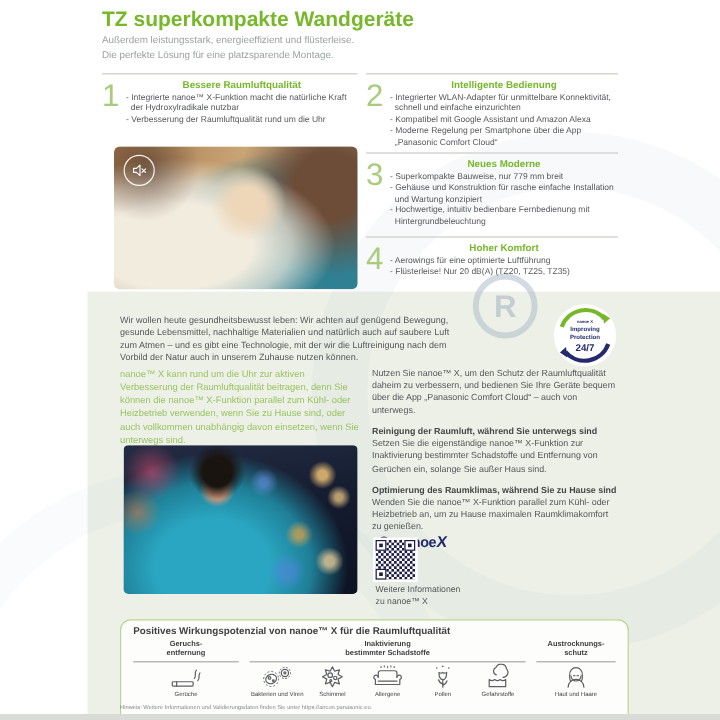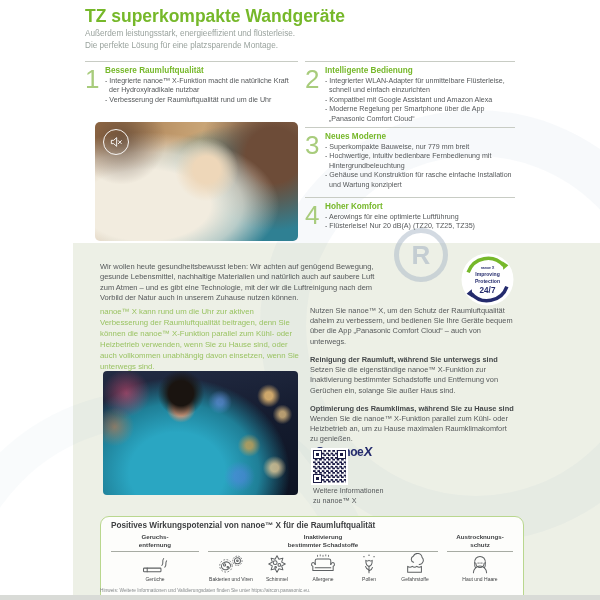--- a/index.html
+++ b/index.html
@@ -22,21 +22,21 @@
   .title { position:absolute; left:85px; top:6px; font-size:17.5px; font-weight:bold; color:#76b82a; z-index:2; }
   .subtitle { position:absolute; left:85px; top:28px; font-size:8.2px; color:#9aa39e; line-height:1.45; z-index:2; }
   
   .feature { position:absolute; border-top:1px solid #c8ccc4; padding-top:2px; display:flex; gap:4px; z-index:2; }
   .f1 { left:85px;  top:61px;  width:213px; }
   .f2 { left:305px; top:61px;  width:210px; }
   .f3 { left:305px; top:127px; width:210px; }
   .f4 { left:305px; top:197px; width:210px; }
   .fnum { flex:none; width:16px; font-size:26px; line-height:1; color:#a8cc7c; margin-top:2px; }
   .fbody { flex:1; }
-  .ftitle { font-size:8.2px; font-weight:bold; color:#76b82a; margin:2px 0 2px; }
+  .ftitle { font-size:8.2px; font-weight:bold; color:#76b82a; margin:2px 0 2px;text-align:center; }
   .fbullet { font-size:7.1px; line-height:1.33; color:#55585a; padding-left:4px; text-indent:-4px; }
   .fbullet::before { content:"- "; }
   
   .photo-baby { position:absolute; left:95px; top:122px; width:203px; height:119px; border-radius:5px; z-index:2;
     background:
       radial-gradient(circle at 13% 15%, rgba(70,50,40,.6), transparent 22%),
       radial-gradient(circle at 55% 40%, #eed7b9 0 10%, rgba(238,215,185,.6) 16%, transparent 24%),
       radial-gradient(ellipse at 25% 70%, #f2ecdf 0 30%, rgba(242,236,223,.7) 45%, transparent 62%),
       radial-gradient(circle at 88% 28%, #6d4c38 0 14%, rgba(109,76,56,.6) 24%, transparent 38%),
       radial-gradient(ellipse at 80% 100%, #2f8093 0 40%, rgba(47,128,147,.8) 55%, transparent 70%),
@@ -120,33 +120,33 @@
       <div class="ftitle">Bessere Raumluftqualität</div>
       <div class="fbullet">Integrierte nanoe™ X-Funktion macht die natürliche Kraft der Hydroxylradikale nutzbar</div>
       <div class="fbullet">Verbesserung der Raumluftqualität rund um die Uhr</div>
     </div>
   </div>
 
   <div class="feature f2">
     <div class="fnum">2</div>
     <div class="fbody">
       <div class="ftitle">Intelligente Bedienung</div>
-      <div class="fbullet">Integrierter WLAN-Adapter für unmittelbare Flüsterleise, schnell und einfach einzurichten</div>
+      <div class="fbullet">Integrierter WLAN-Adapter für unmittelbare Konnektivität, schnell und einfache einzurichten</div>
       <div class="fbullet">Kompatibel mit Google Assistant und Amazon Alexa</div>
       <div class="fbullet">Moderne Regelung per Smartphone über die App „Panasonic Comfort Cloud“</div>
     </div>
   </div>
 
   <div class="feature f3">
     <div class="fnum">3</div>
     <div class="fbody">
       <div class="ftitle">Neues Moderne</div>
       <div class="fbullet">Superkompakte Bauweise, nur 779 mm breit</div>
+      <div class="fbullet">Gehäuse und Konstruktion für rasche einfache Installation und Wartung konzipiert</div>
       <div class="fbullet">Hochwertige, intuitiv bedienbare Fernbedienung mit Hintergrundbeleuchtung</div>
-      <div class="fbullet">Gehäuse und Konstruktion für rasche einfache Installation und Wartung konzipiert</div>
     </div>
   </div>
 
   <div class="feature f4">
     <div class="fnum">4</div>
     <div class="fbody">
       <div class="ftitle">Hoher Komfort</div>
       <div class="fbullet">Aerowings für eine optimierte Luftführung</div>
       <div class="fbullet">Flüsterleise! Nur 20 dB(A) (TZ20, TZ25, TZ35)</div>
     </div>

